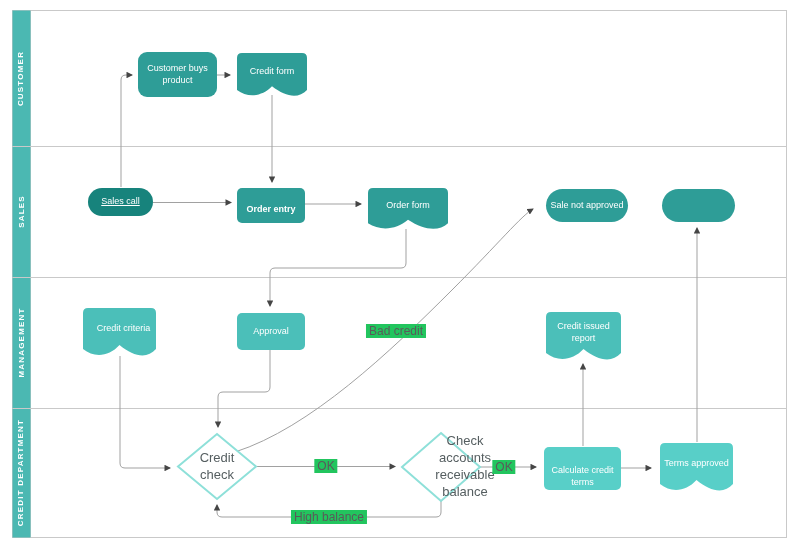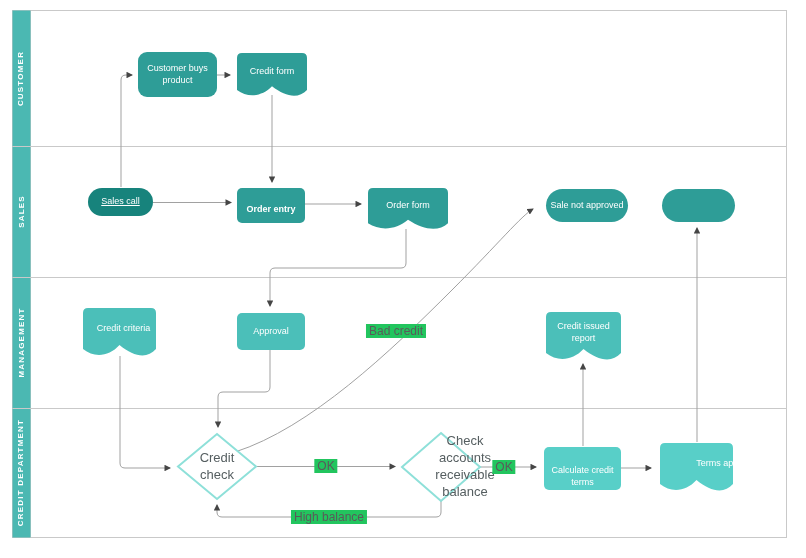--- a/index.html
+++ b/index.html
@@ -106,20 +106,20 @@
   <div class="lbl" style="left:88px;top:188px;width:65px;height:28px;text-decoration:underline;">Sales call</div>
   <div class="lbl" style="left:237px;top:192px;width:68px;height:35px;font-weight:bold;">Order entry</div>
   <div class="lbl" style="left:368px;top:188px;width:80px;height:36px;">Order form</div>
   <div class="lbl" style="left:546px;top:189px;width:82px;height:33px;">Sale not approved</div>
   <div class="lbl" style="left:83px;top:308px;width:81px;height:41px;">Credit criteria</div>
   <div class="lbl" style="left:237px;top:313px;width:68px;height:37px;">Approval</div>
   <div class="lbl" style="left:548px;top:312px;width:71px;height:41px;">Credit issued report</div>
   <div class="lbl dark" style="left:183px;top:434px;width:68px;height:65px;">Credit check</div>
   <div class="lbl dark" style="left:404px;top:433px;width:74px;height:68px;margin-left:24px;">Check accounts receivable balance</div>
   <div class="lbl" style="left:548px;top:447px;width:69px;height:59px;">Calculate credit terms</div>
-  <div class="lbl" style="left:660px;top:443px;width:73px;height:41px;padding-left:32px;">Terms approved</div>
+  <div class="lbl" style="left:660px;top:443px;width:73px;height:41px;">Terms approved</div>
 
   <div class="edge-label" style="left:396px;top:331px;">Bad credit</div>
   <div class="edge-label" style="left:326px;top:466px;">OK</div>
   <div class="edge-label" style="left:504px;top:467px;">OK</div>
   <div class="edge-label" style="left:329px;top:517px;">High balance</div>
 
 </div>
 
 </body></html>

